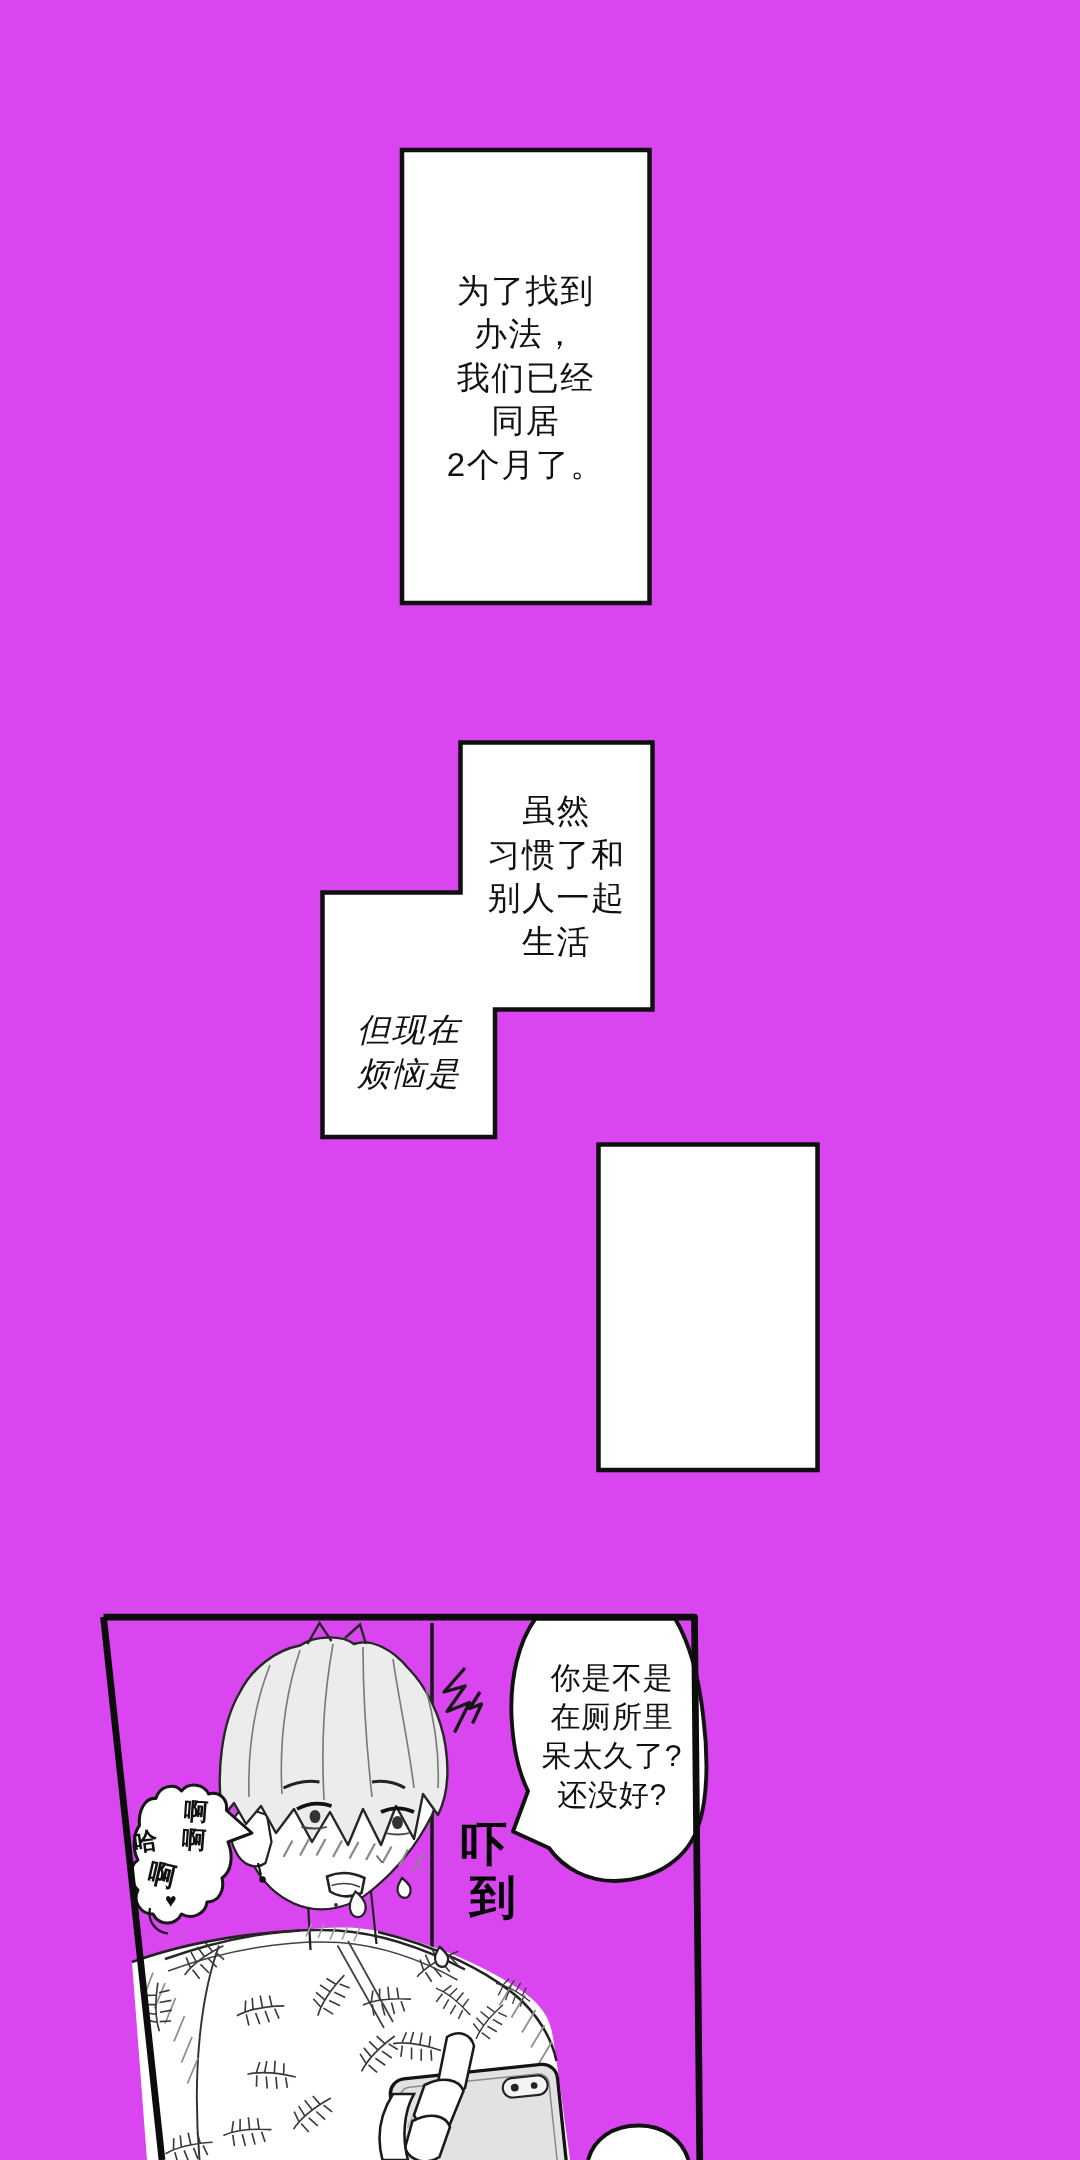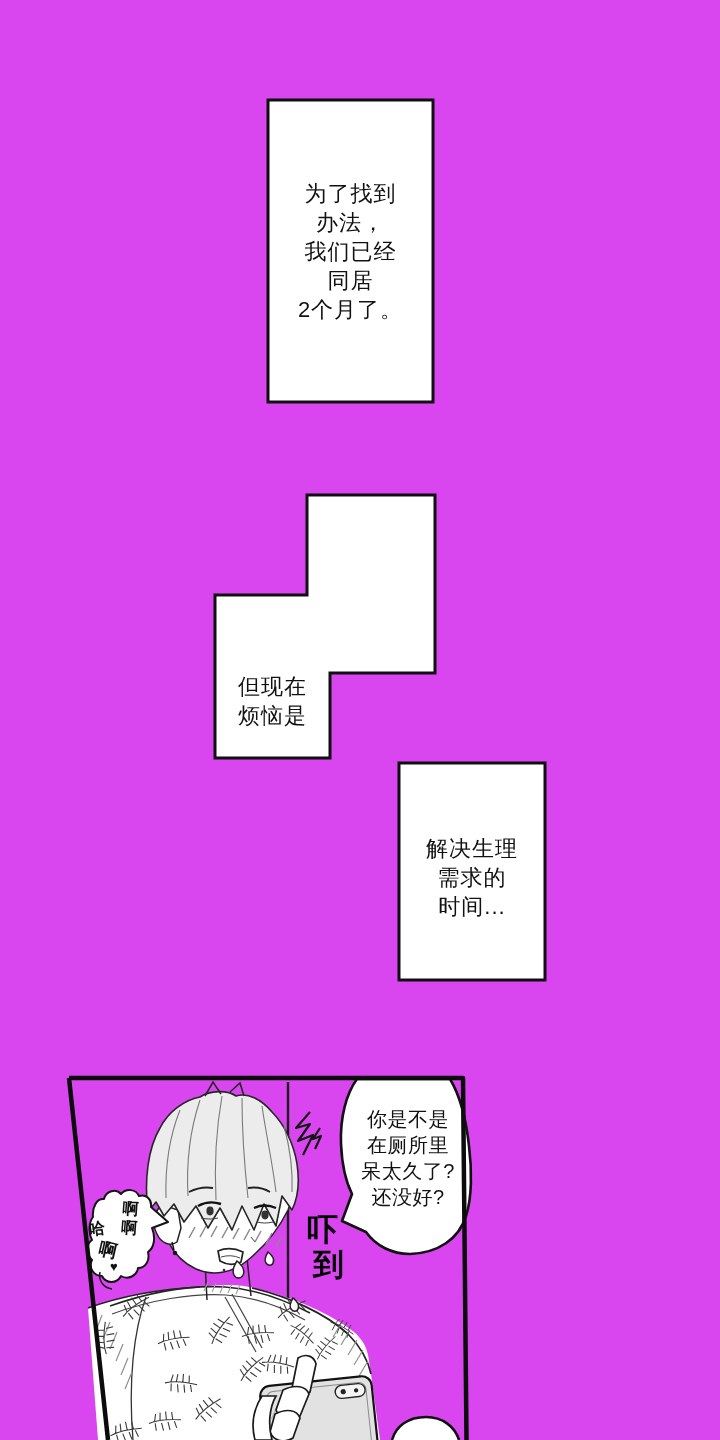--- a/index.html
+++ b/index.html
@@ -8,21 +8,21 @@
     font-family:"Liberation Sans","DejaVu Sans",sans-serif;color:#111;
   }
   #art{position:absolute;left:0;top:0;z-index:1;}
   .txt{position:absolute;z-index:2;white-space:pre-line;color:#111;}
   .nar{
     display:flex;align-items:center;justify-content:center;text-align:center;
     font-size:22px;line-height:29px;font-weight:500;letter-spacing:1px;box-sizing:border-box;
   }
   .nar1{left:268px;top:100px;width:165px;height:302px;}
   .nar2{left:307px;top:495px;width:128px;height:178px;}
-  .nar3{left:215px;top:595px;width:115px;height:211px;}
+  .nar3{left:215px;top:595px;width:115px;height:211px;font-style:italic;}
   .nar4{left:399px;top:763px;width:146px;height:217px;padding-top:12px;}
   .speech{
     left:346px;top:1106px;width:124px;text-align:center;
     font-size:20px;line-height:26px;font-weight:400;letter-spacing:0.5px;
   }
   .sfx{font-weight:700;font-size:31px;line-height:31px;color:#000;}
   .sfx1{left:307px;top:1214px;}
   .sfx2{left:313px;top:1249px;}
   .moan{font-size:16px;line-height:19px;font-weight:600;}
   .moanA{left:122px;top:1199px;transform:rotate(4deg);}
@@ -145,25 +145,26 @@
 
     <path d="M69,1078 H463 L466.5,1440" fill="none" stroke="#0c0c0c" stroke-width="4.5" stroke-linejoin="round"></path>
     <path d="M69,1078 L108,1440" fill="none" stroke="#0c0c0c" stroke-width="4.5"></path>
   </svg>
 
   <div class="txt nar nar1">为了找到
 办法，
 我们已经
 同居
 2个月了。</div>
+  <div class="txt nar nar2">虽然
+习惯了和
+别人一起
+生活</div>
   <div class="txt nar nar3">但现在
 烦恼是</div>
-  <div class="txt nar nar4">解决生理
-需求的
-时间...</div>
 
   <div class="txt speech">你是不是
 在厕所里
 呆太久了?
 还没好?</div>
 
   <div class="txt sfx sfx1">吓</div>
   <div class="txt sfx sfx2">到</div>
 
   <div class="txt moan moanA">啊

